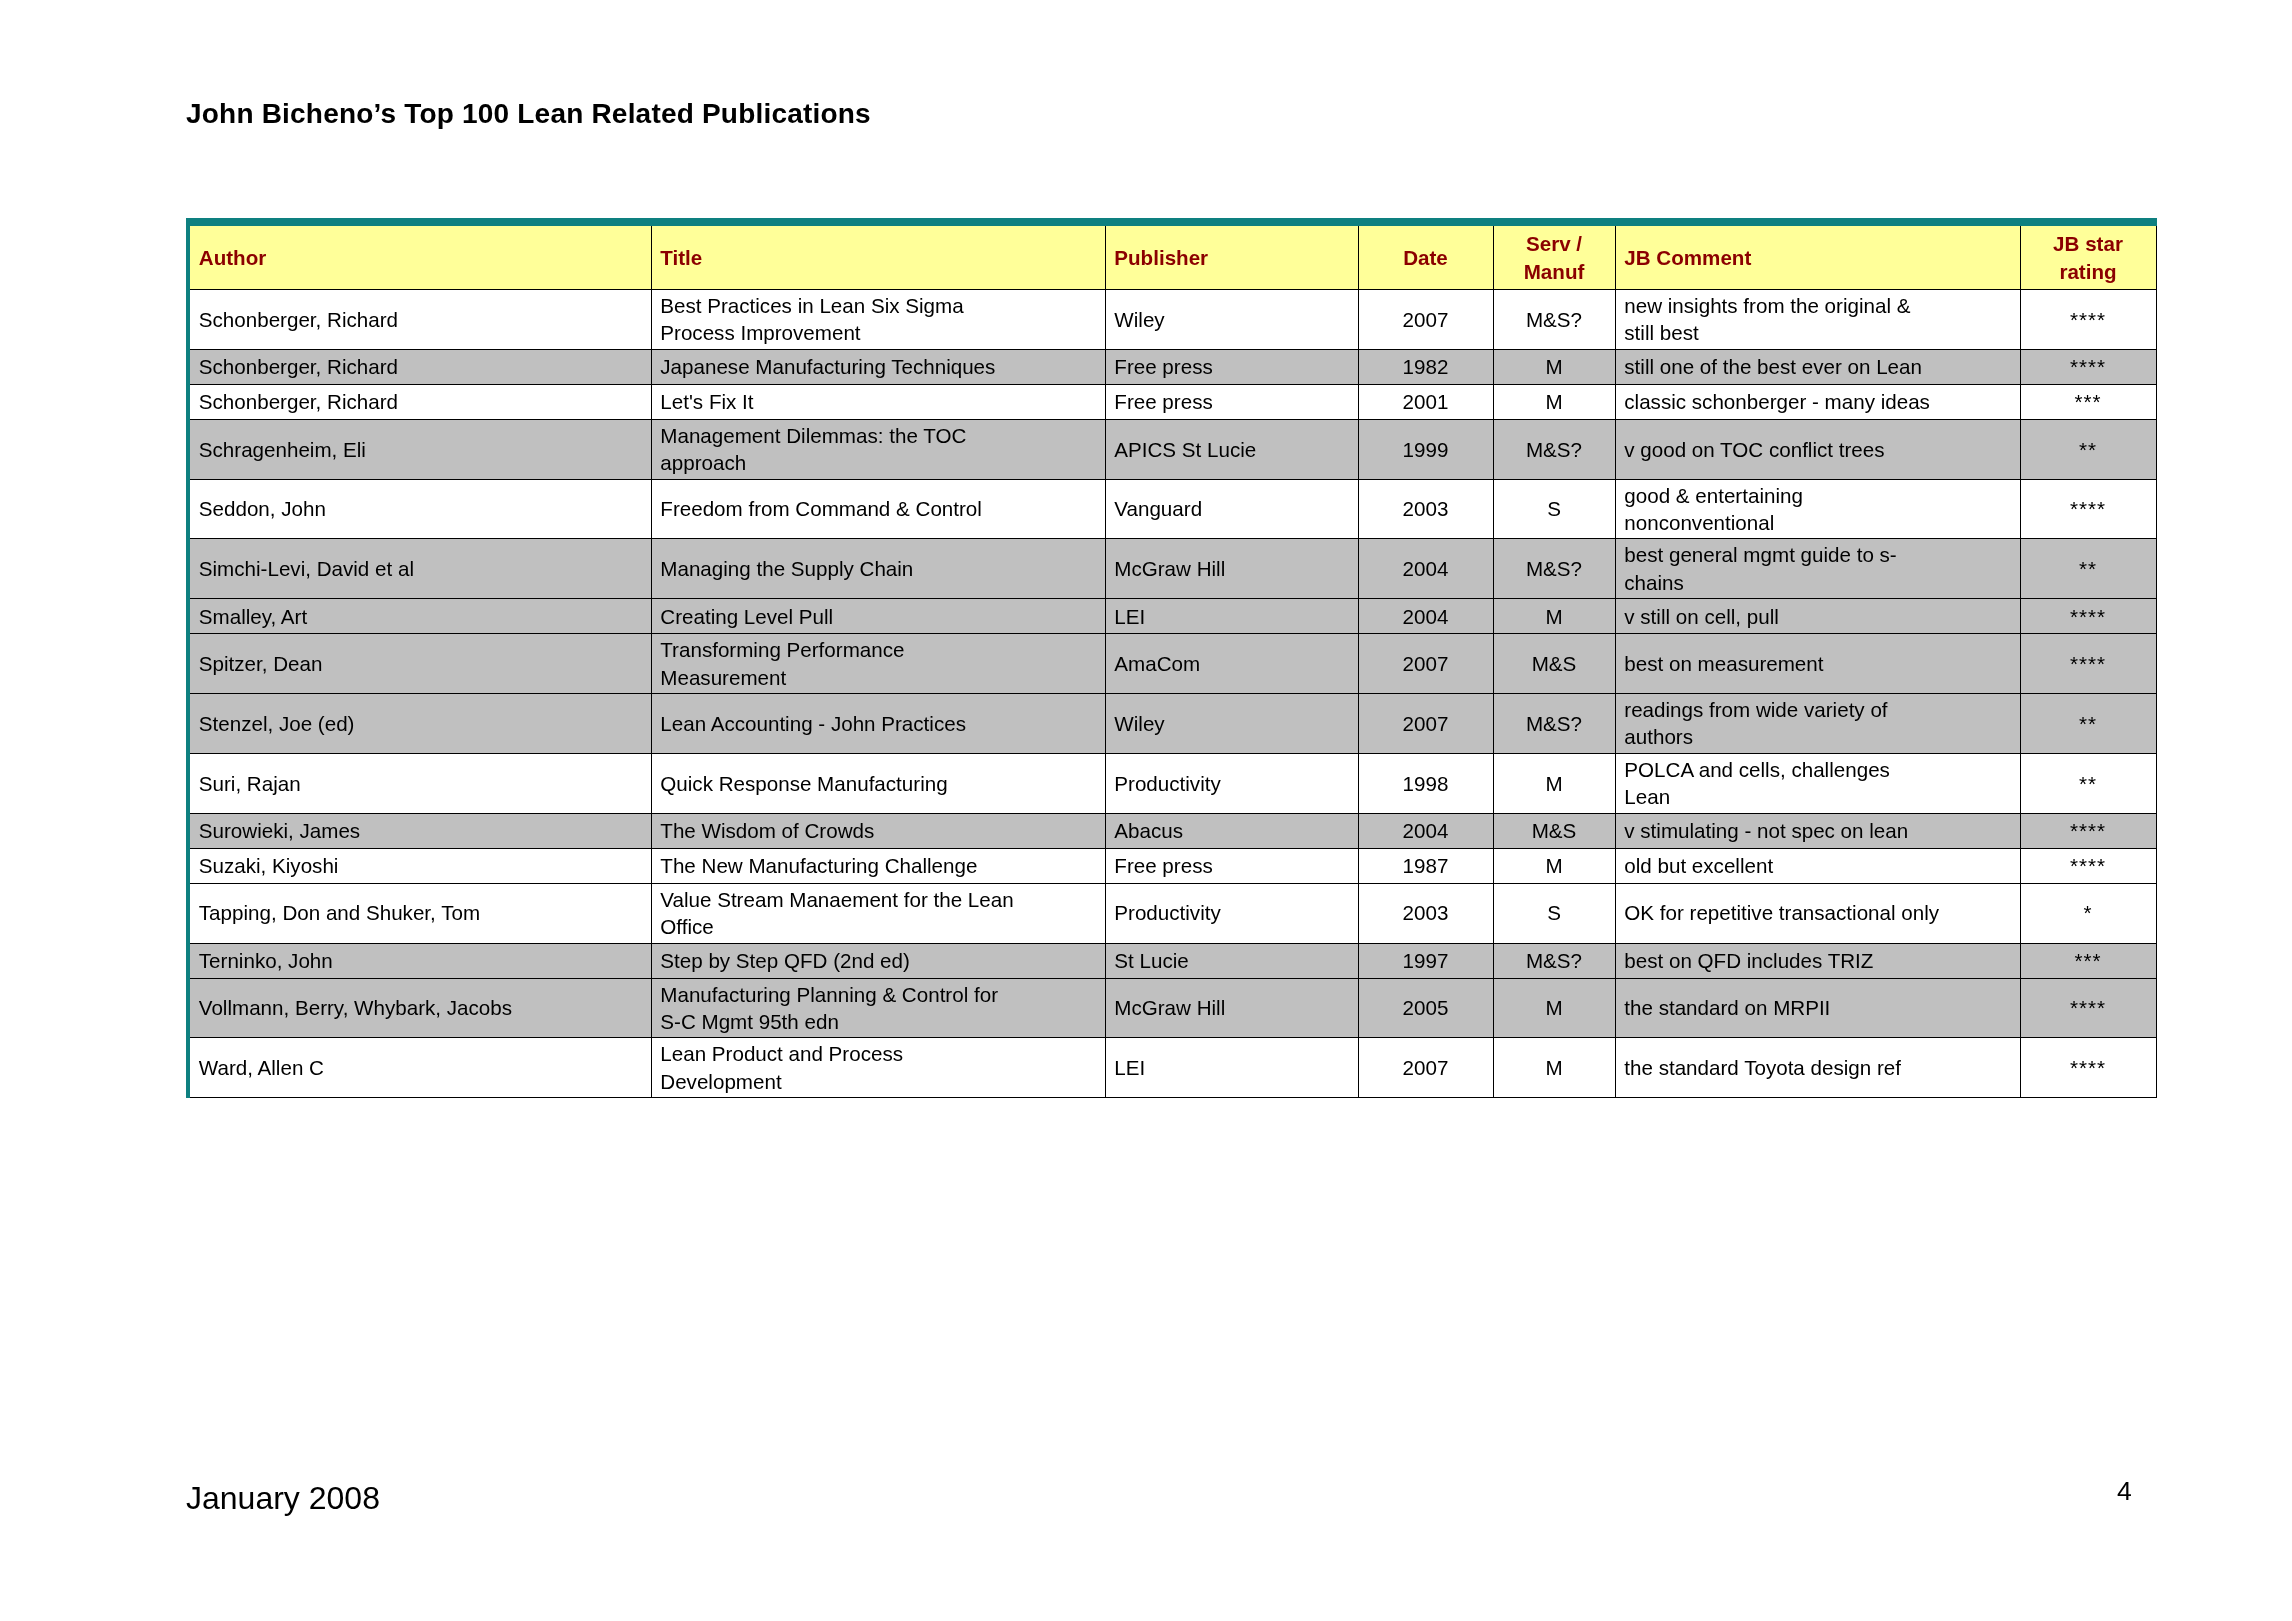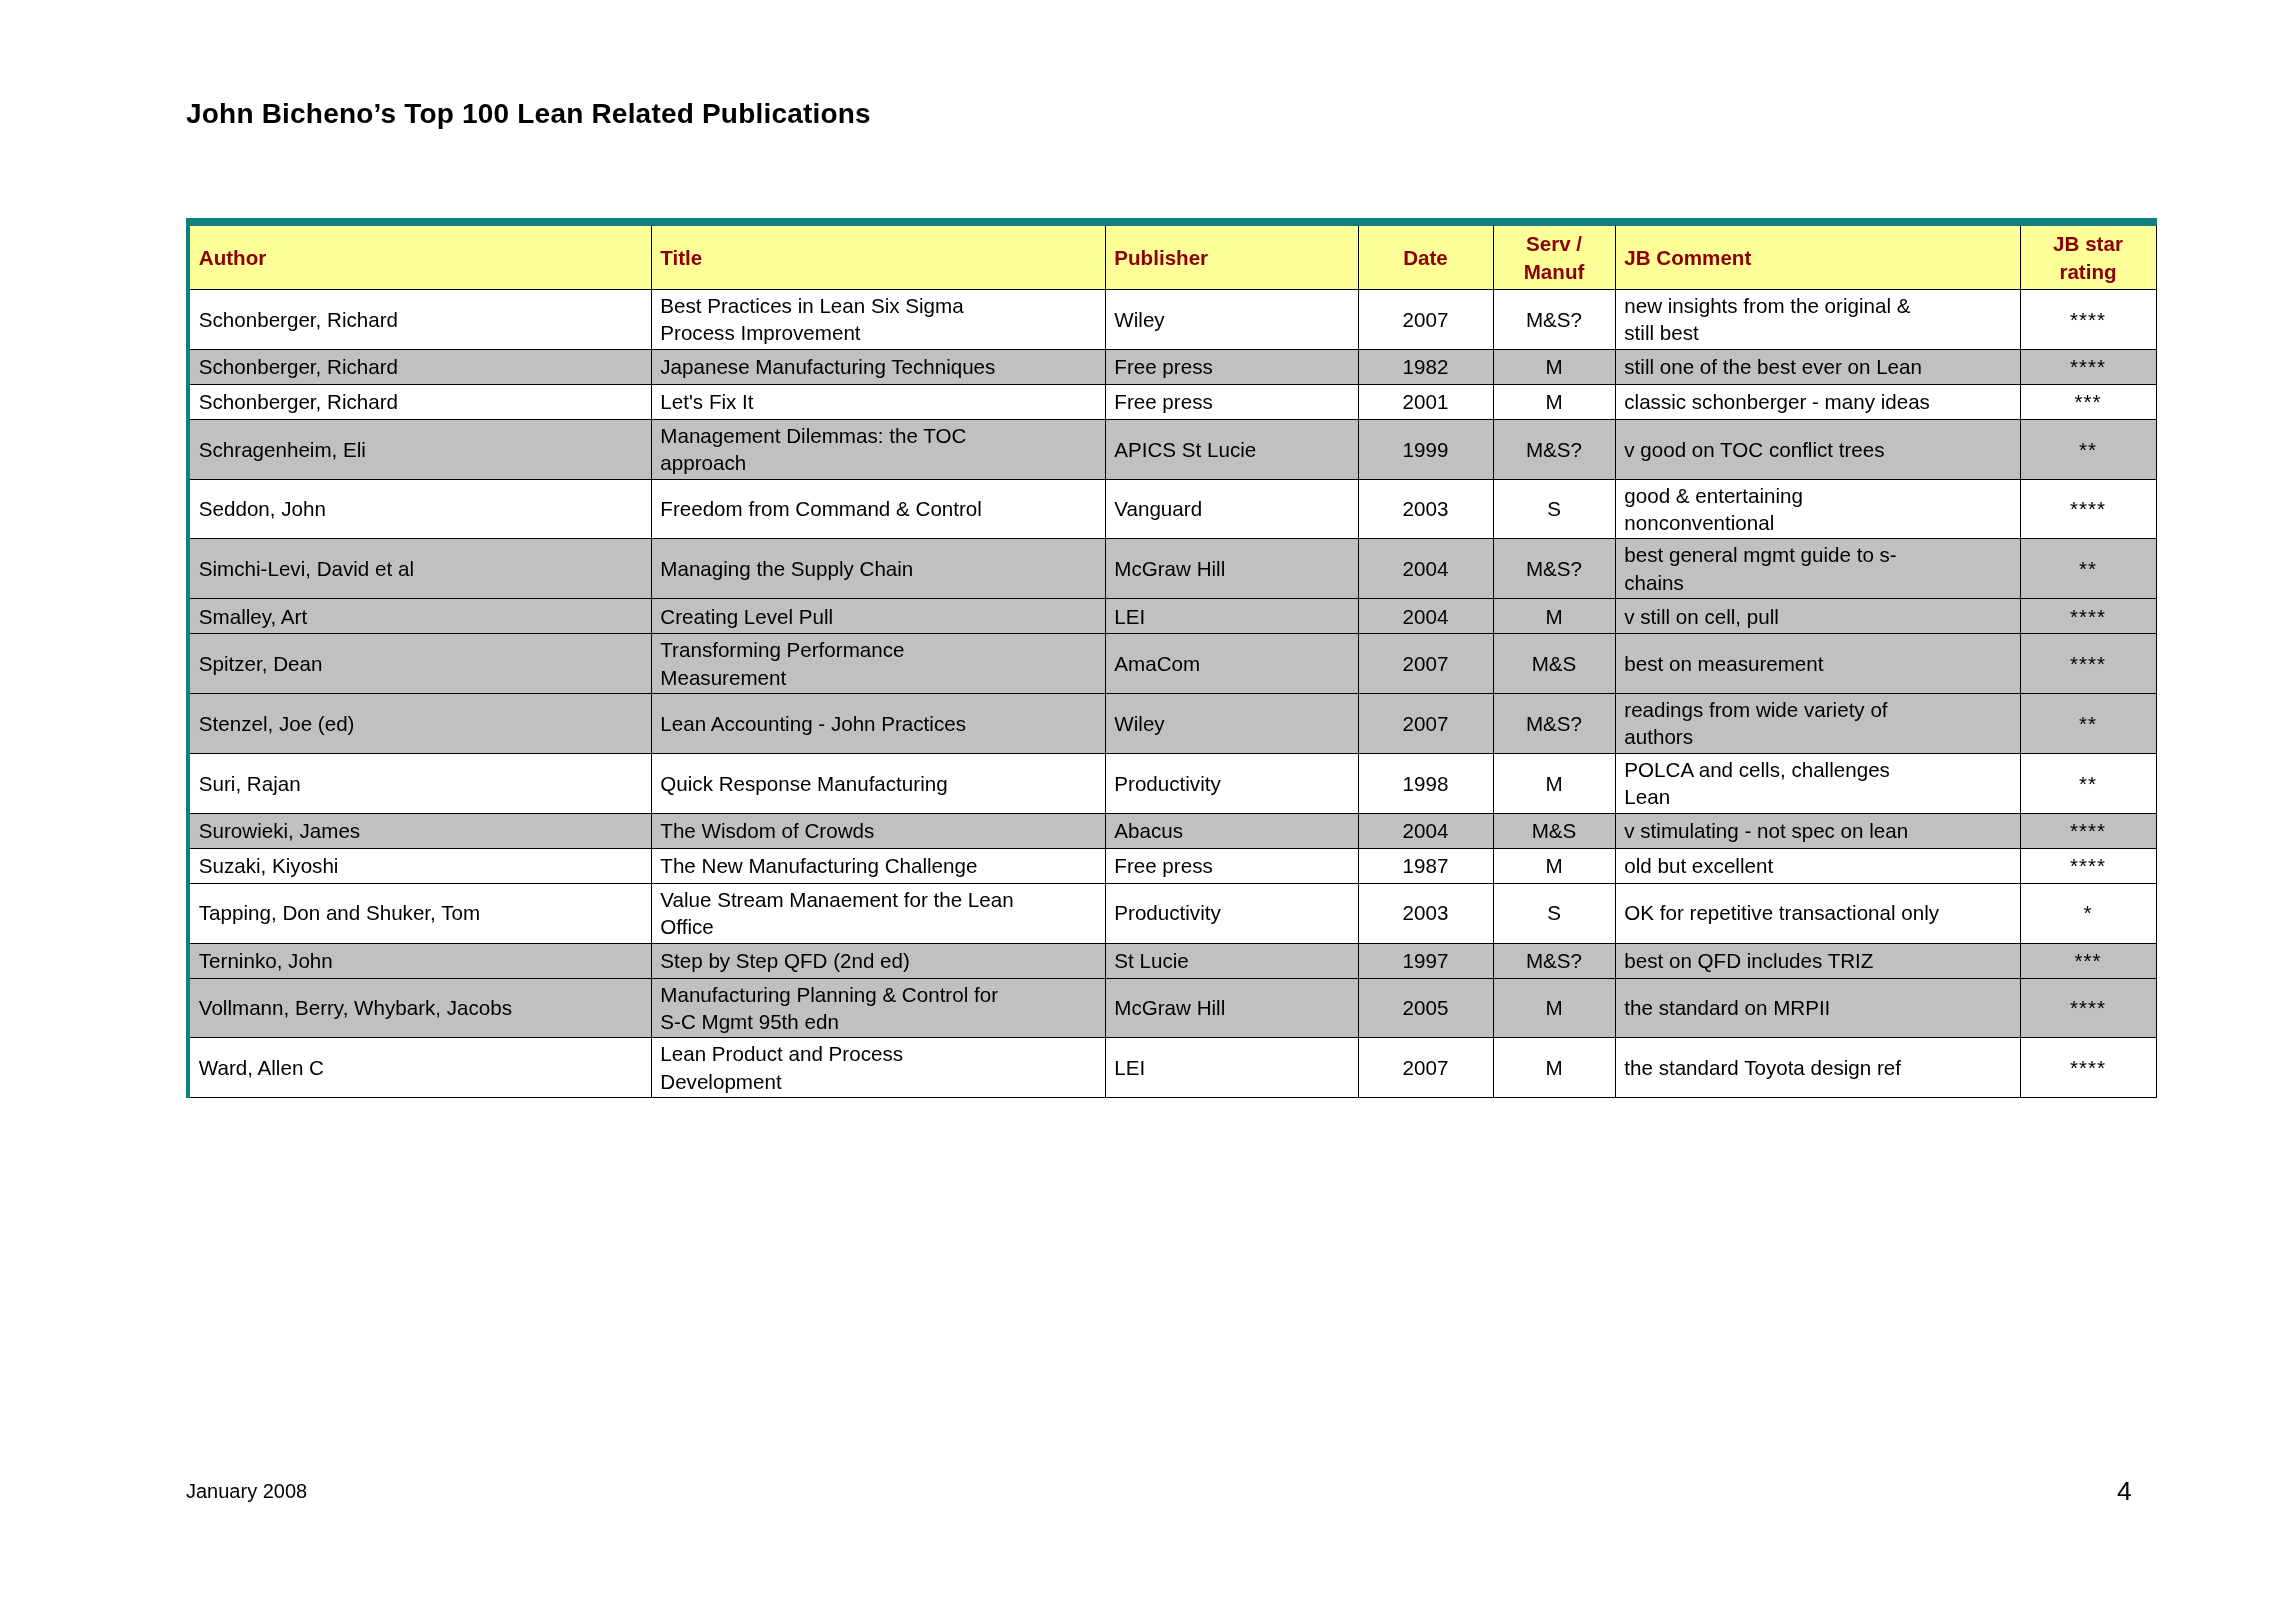--- a/index.html
+++ b/index.html
@@ -47,21 +47,21 @@
     text-align:left;
     height:59px;
   }
   thead th.c { text-align:center; }
   tbody td { background:#ffffff; height:30px; }
   tbody tr.alt td { background:#C0C0C0; }
   td.c { text-align:center; }
   td.stars { font-size:21.6px; letter-spacing:1px; }
   .footer-date {
     position:absolute; left:186px; top:1480px;
-    font-size:20px; color:#000;
+    font-size:32px; color:#000;
   }
   .page-num {
     position:absolute; left:2117px; top:1476px;
     font-size:26.5px; color:#000;
   }
 </style>
 </head>
 <body>
 
 <div>

